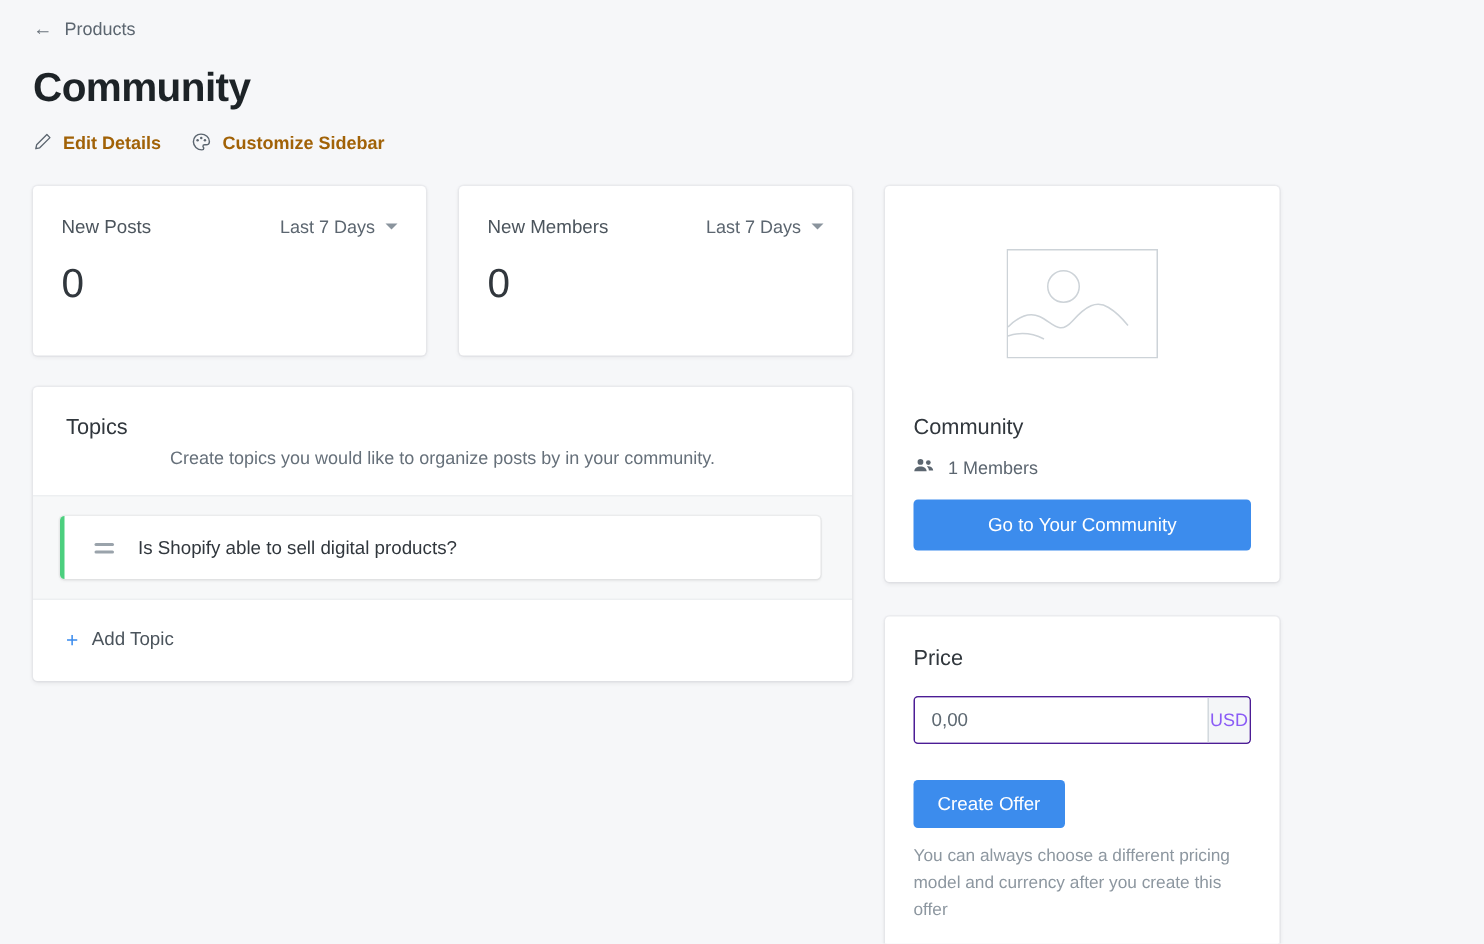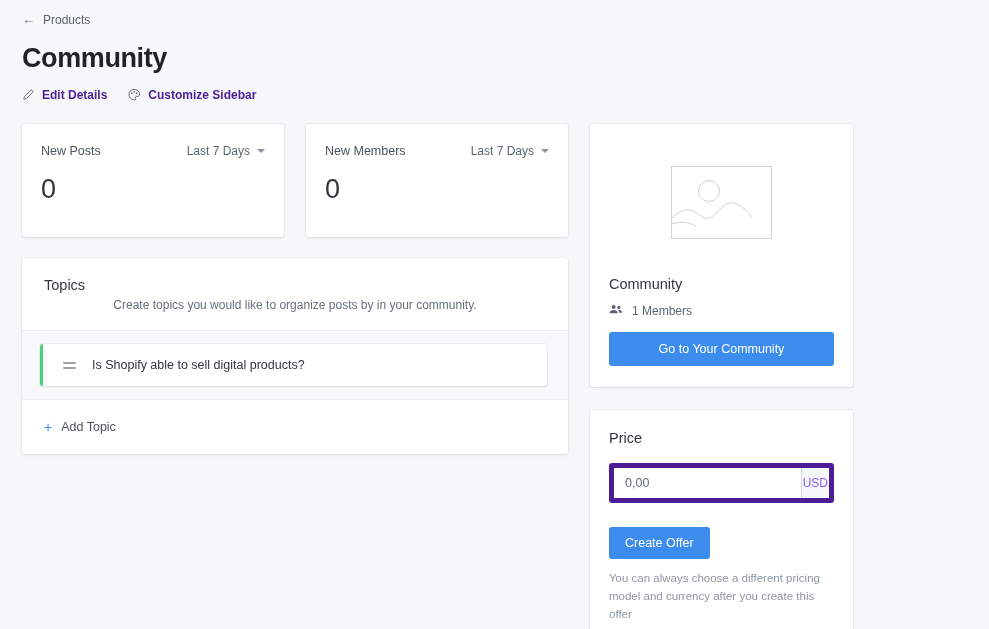--- a/index.html
+++ b/index.html
@@ -51,21 +51,21 @@
     align-items: center;
     gap: 20px;
     margin-top: 14px;
   }
   .header-action {
     display: inline-flex;
     align-items: flex-start;
     gap: 7px;
     font-size: 12px;
     font-weight: bold;
-    color: #4c1d95;
+    color: #a16207;
     cursor: pointer;
   }
   .header-action svg { display: block; }
 
   
   .content {
     display: flex;
     gap: 22px;
     padding: 22px 22px 0 22px;
     align-items: flex-start;
@@ -201,21 +201,21 @@
     text-align: center;
   }
 
   
   .price-card { margin-top: 23px; padding: 20px 19px 23px 19px; }
   .price-title { font-size: 14.5px; color: #31373d; }
 
   .price-field {
     display: flex;
     margin-top: 17px;
-    border: 5px solid #4c1d95;
+    border: 1px solid #4c1d95;
     border-radius: 3px;
     overflow: hidden;
     background: #fff;
   }
   .price-input {
     flex: 1;
     border: none;
     outline: none;
     padding: 8px 11px;
     font-family: inherit;

